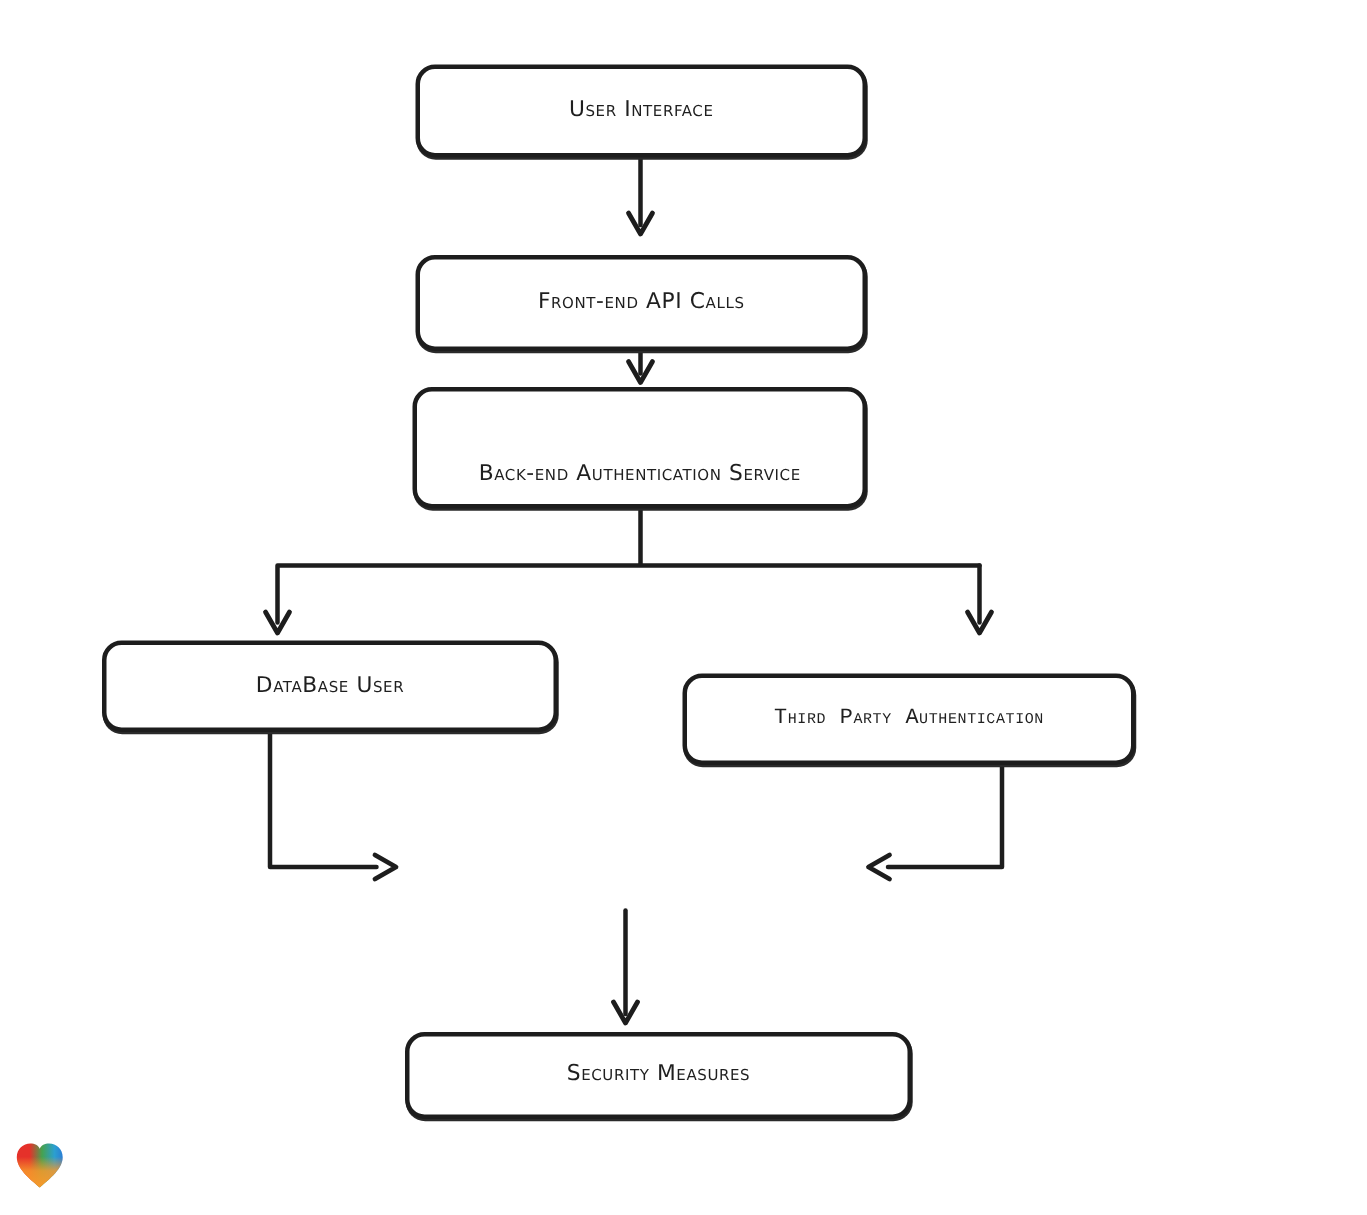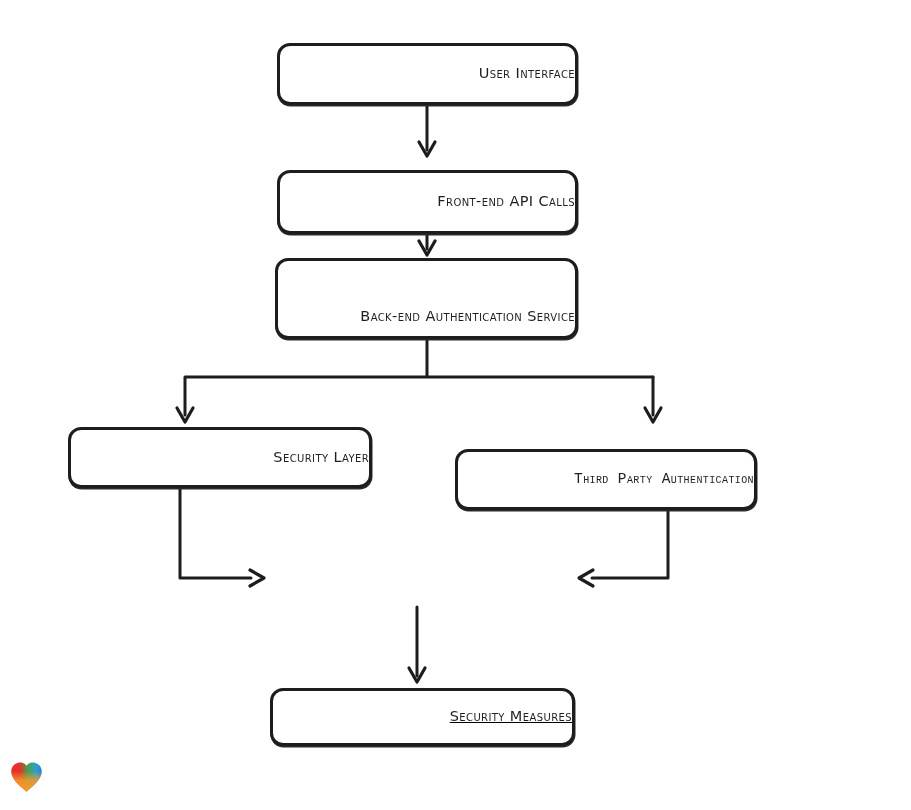--- a/index.html
+++ b/index.html
@@ -23,39 +23,39 @@
   }
   .node {
     position: absolute;
     box-sizing: border-box;
     background: #ffffff;
     border: 3.5px solid #1d1d1d;
     border-radius: 13px;
     box-shadow: 0.5px 1.5px 0 0 #2a2a2a;
     display: flex;
     align-items: center;
-    justify-content: flex-end;
+    justify-content: center;
     text-align: center;
   }
   .node .label {
     font-variant: small-caps;
     font-size: 14.5px;
     font-weight: 500;
     letter-spacing: 0.4px;
     color: #1f1f1f;
     line-height: 1.45;
   }
   
   .n1 { left: 277px; top: 43px;  width: 301px; height: 62px; }
   .n2 { left: 277px; top: 158px; width: 301px; height: 64px; margin-top: 12px; }
   .n3 { left: 275px; top: 258px; width: 303px; height: 81px; }
   .n4 { left: 68px;  top: 427px; width: 304px; height: 61px; }
   .n5 { left: 455px; top: 449px; width: 302px; height: 61px; font-family: Liberation Mono, monospace; }
   .n6 { left: 268px; top: 545px; width: 305px; height: 61px; }
-  .n7 { left: 270px; top: 688px; width: 305px; height: 58px; text-decoration: underline; }
+  .n7 { left: 270px; top: 688px; width: 338px; height: 58px; }
   .n3 .label { max-width: 235px; margin-top: 36px; }
   .n6 .label { max-width: 190px; }
   .logo {
     position: absolute;
     left: 9px;
     top: 761px;
     width: 35px;
     height: 33px;
   }
 </style>
@@ -107,21 +107,21 @@
 
   <div class="node n2">
     <span class="label">Front-end API Calls</span>
   </div>
 
   <div class="node n3">
     <span class="label">Back-end Authentication Service</span>
   </div>
 
   <div class="node n4">
-    <span class="label">Security Layer</span>
+    <span class="label">DataBase User</span>
   </div>
 
   <div class="node n5">
     <span class="label">Third Party Authentication</span>
   </div>
 
 
   <div class="node n7">
     <span class="label">Security Measures</span>
   </div>

